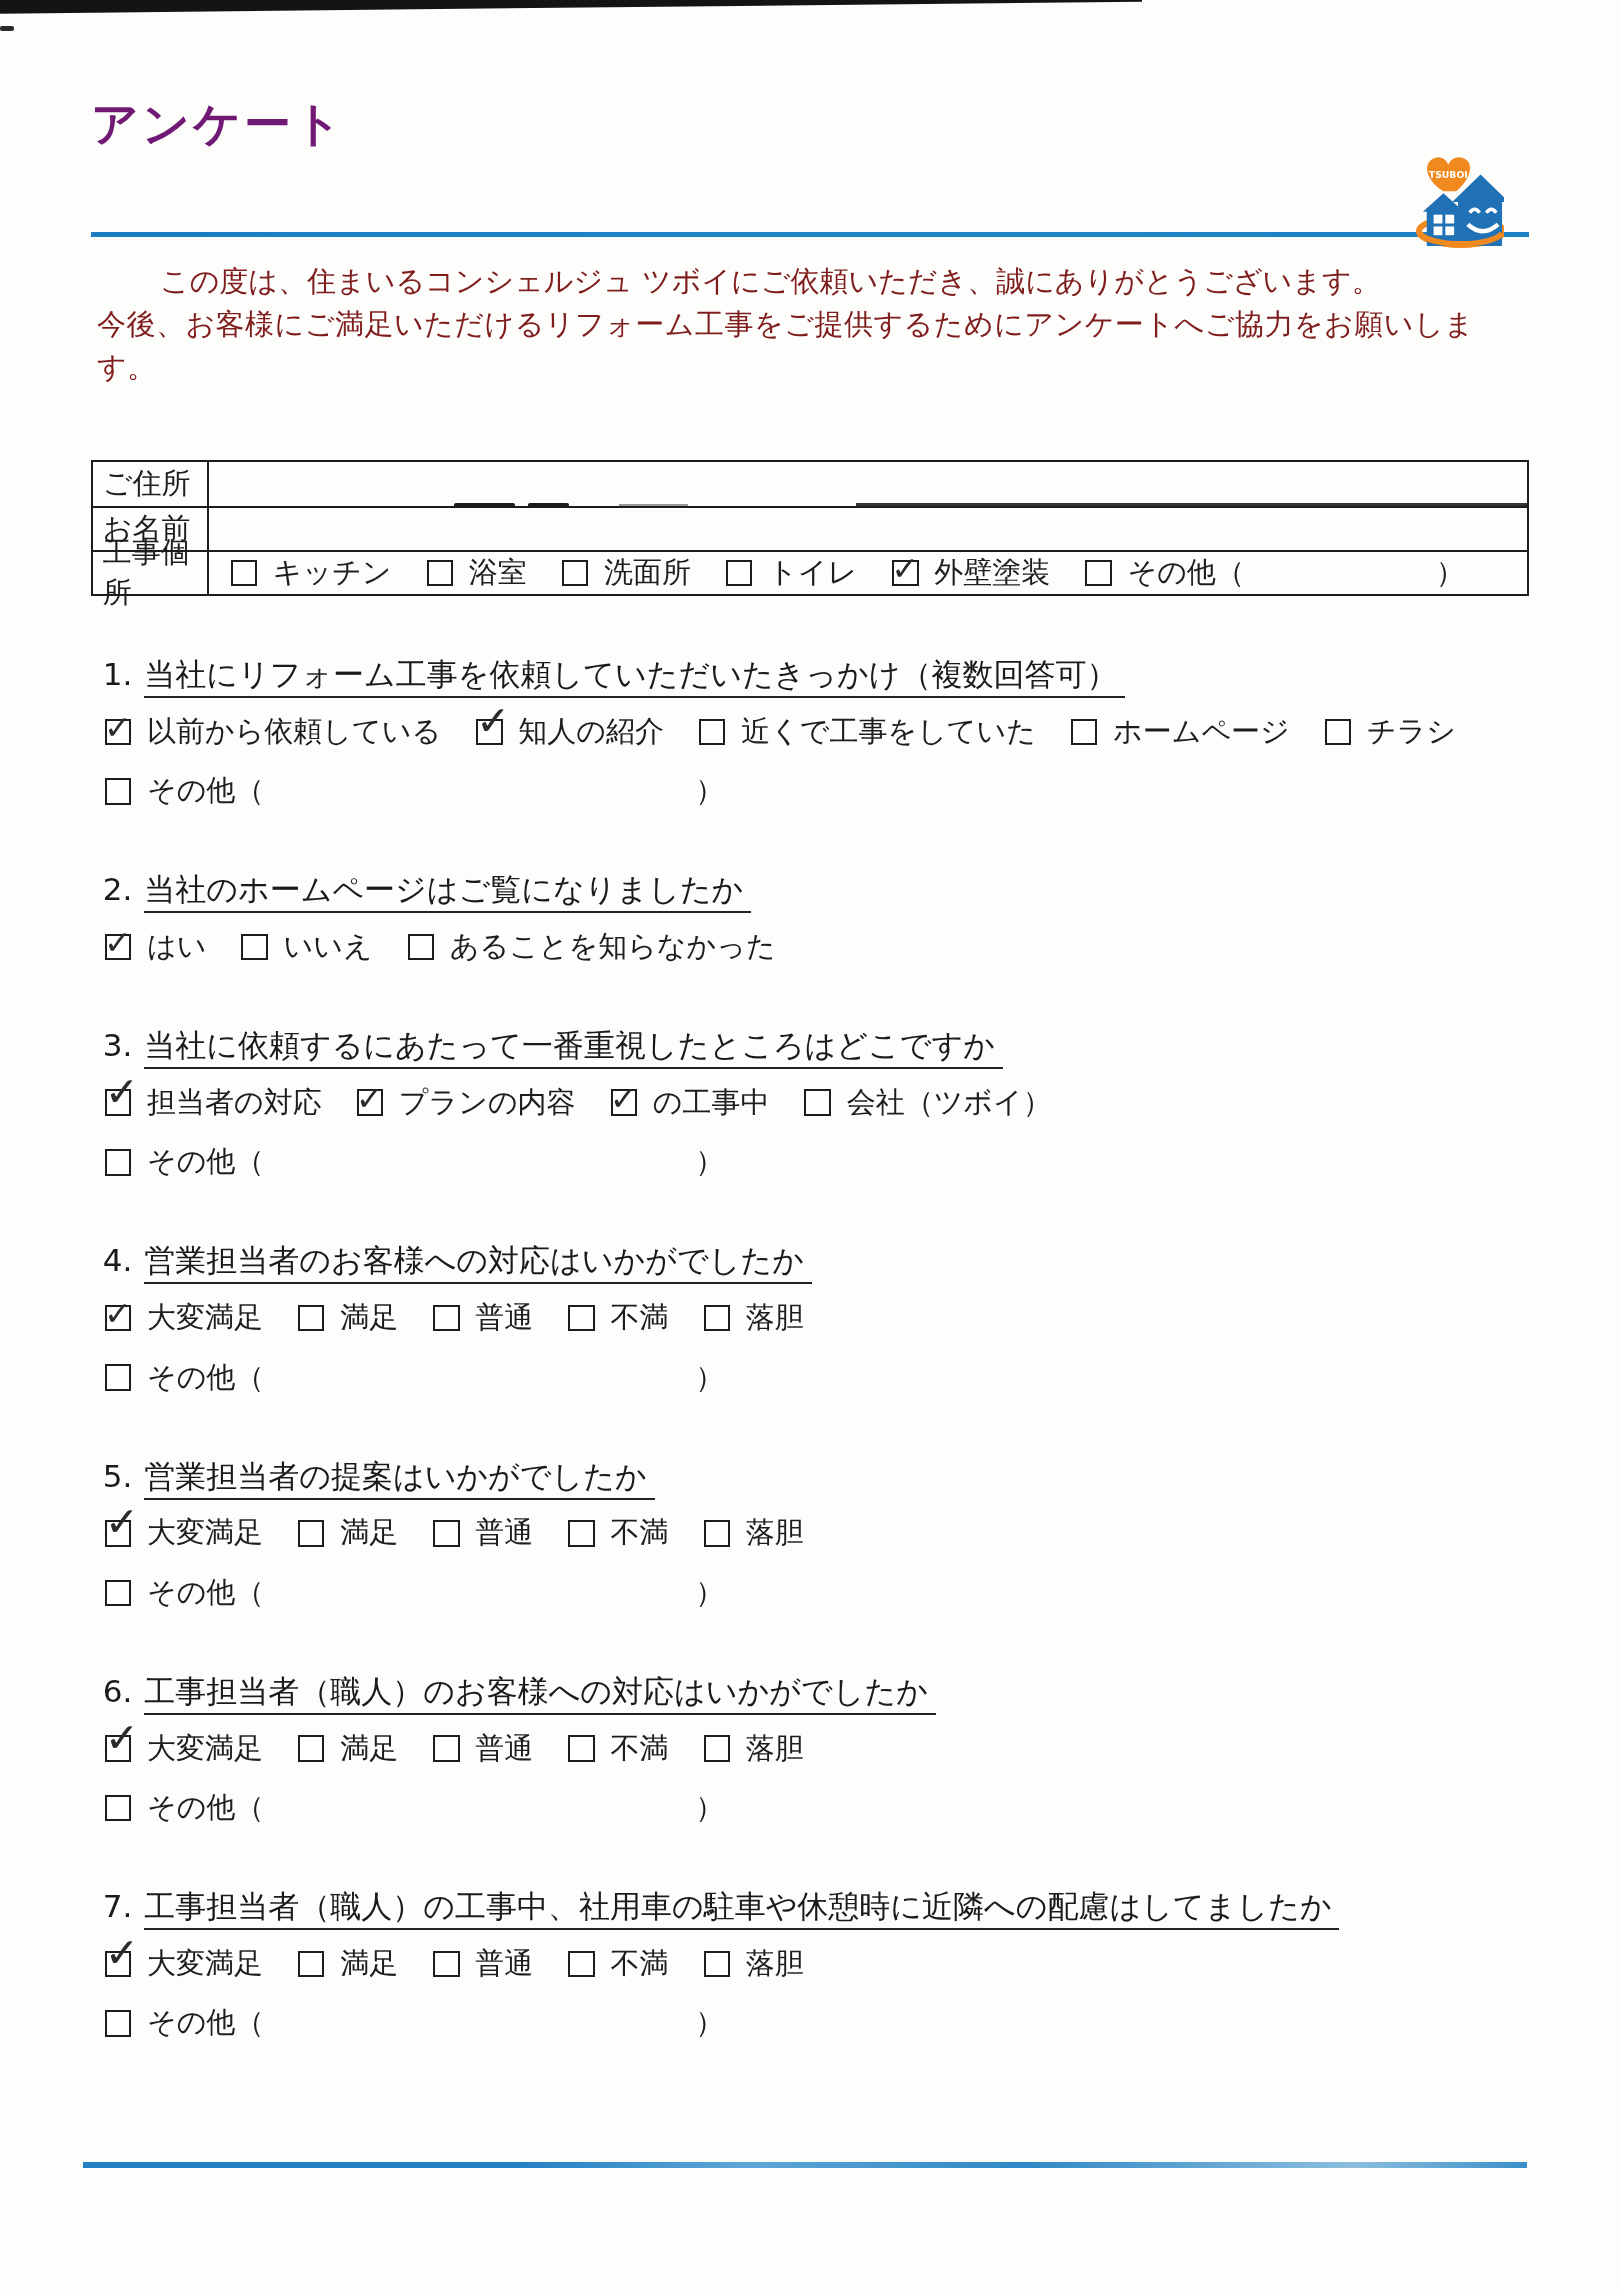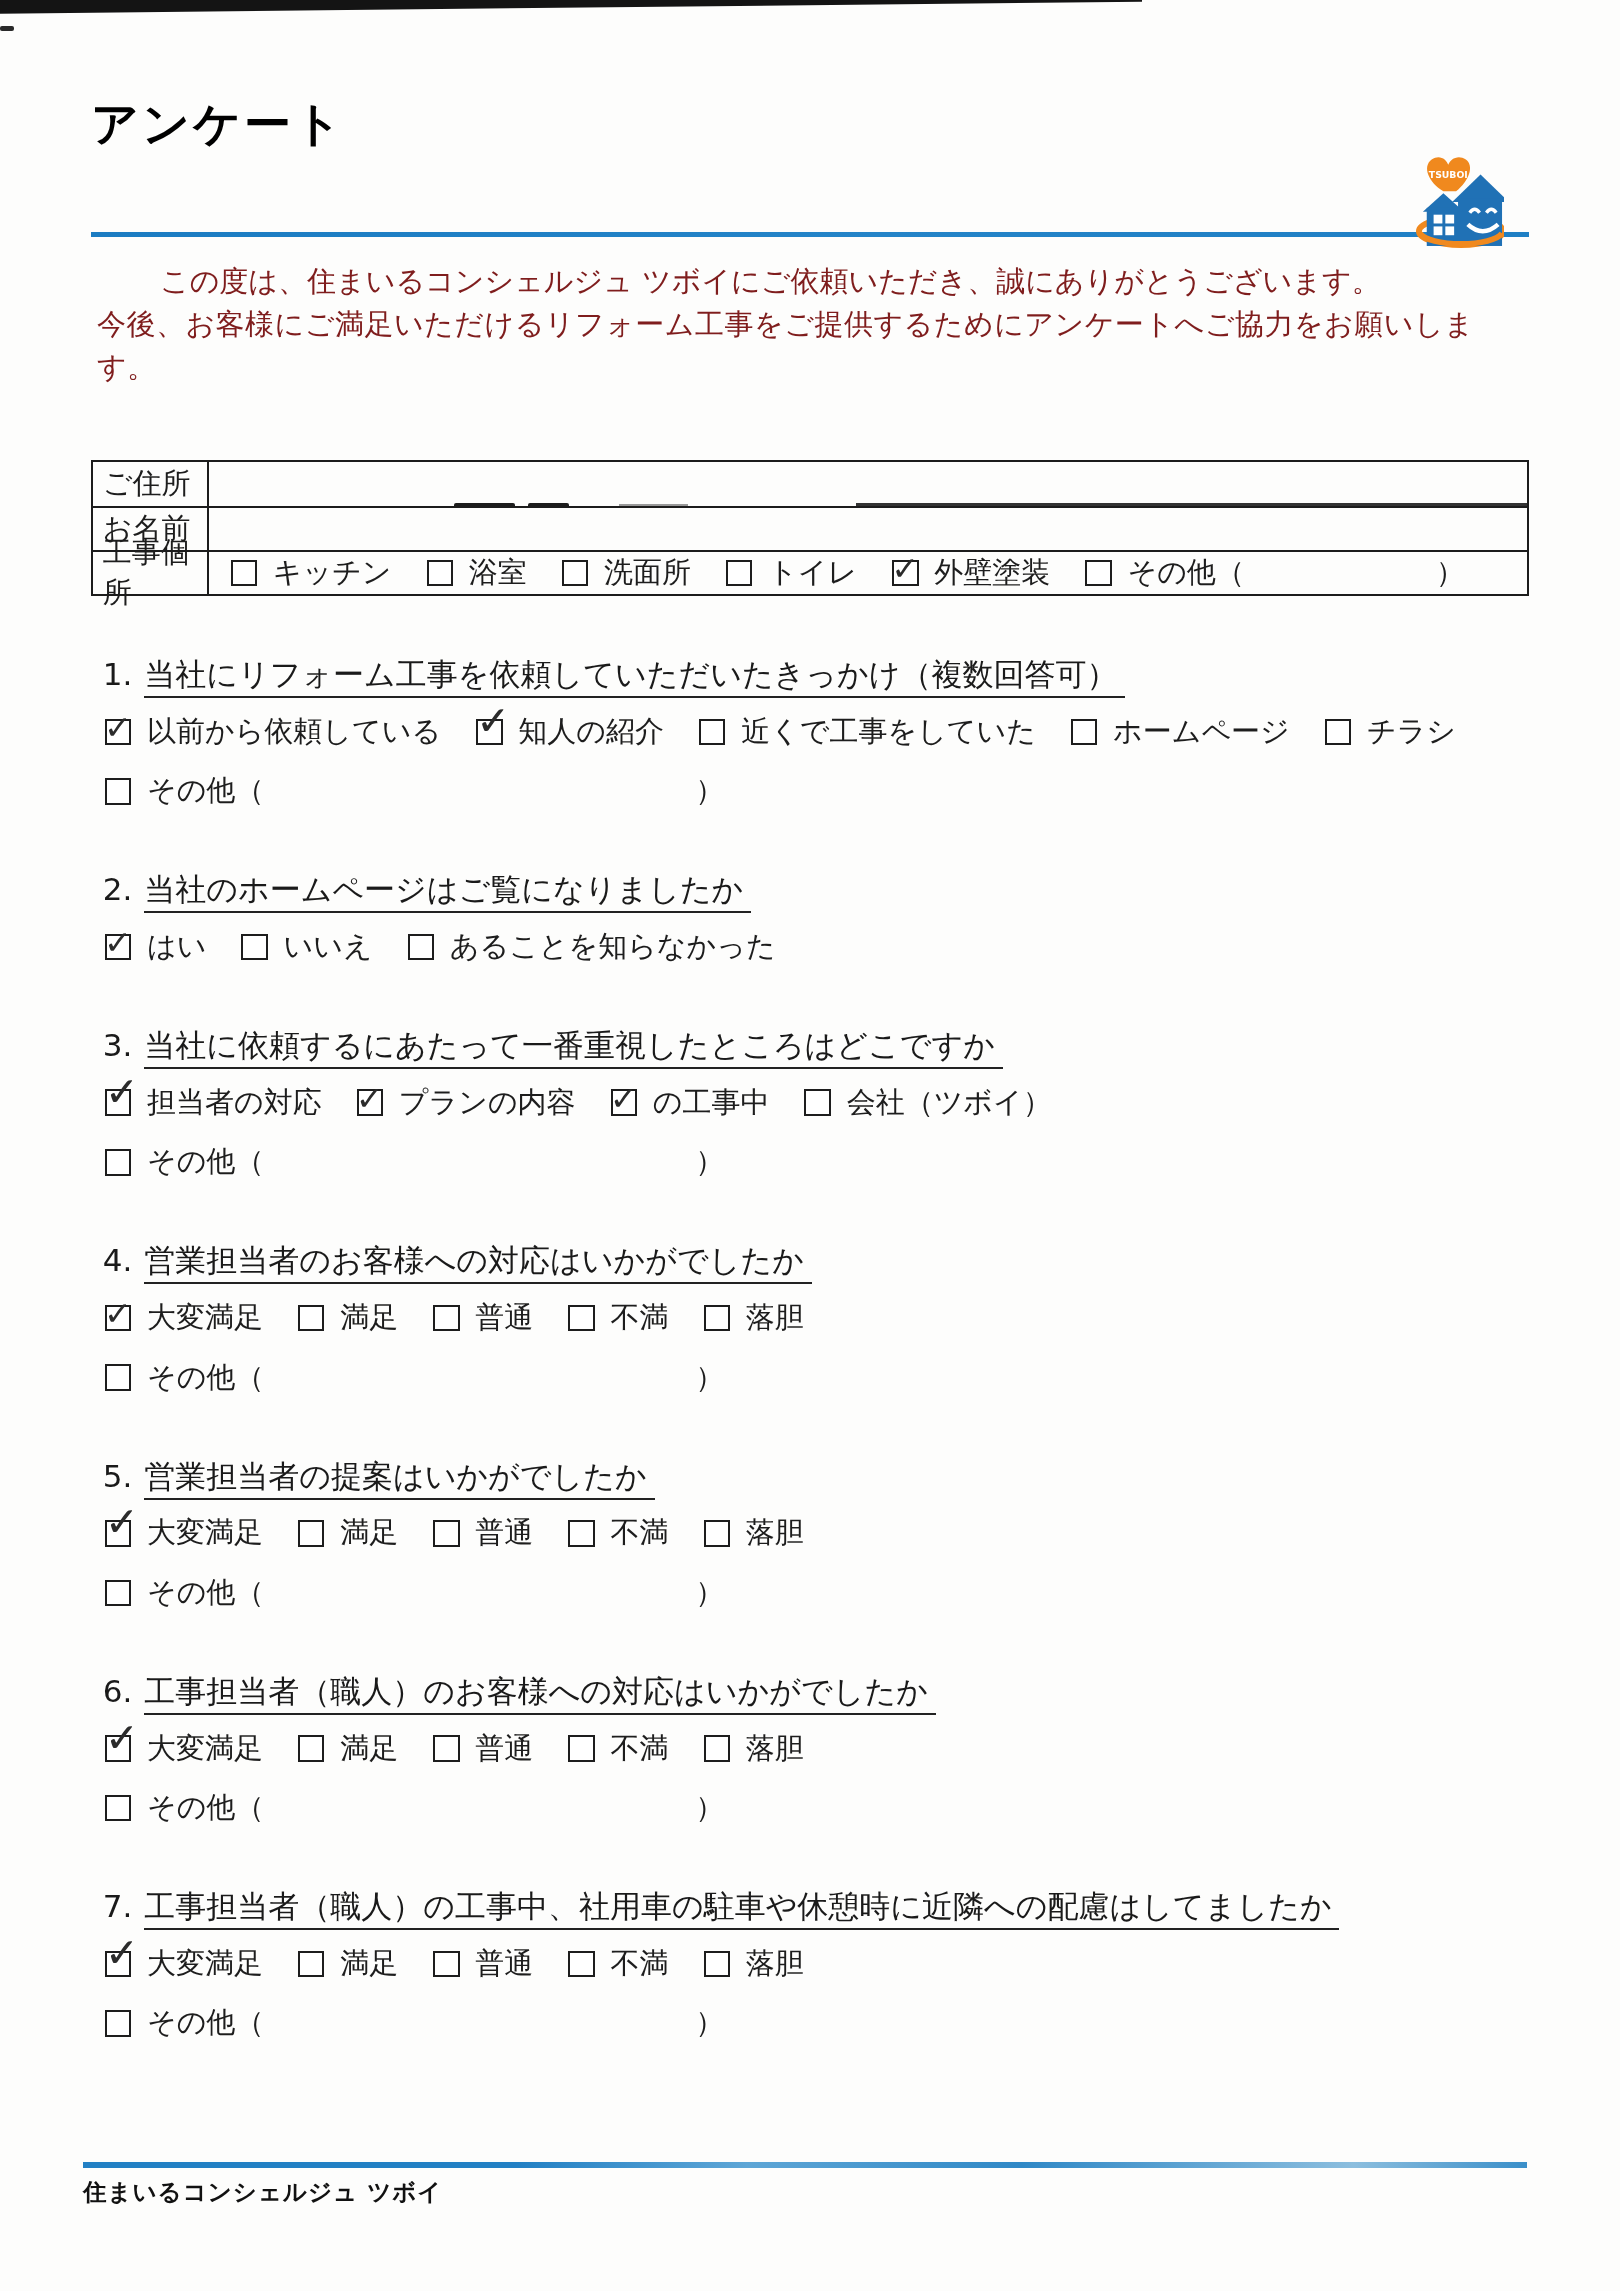--- a/index.html
+++ b/index.html
@@ -11,21 +11,21 @@
   
   .scan-wedge { position:absolute; top:0; left:0; width:1142px; height:13.7px;
     background:#141414; clip-path:polygon(0 0,100% 0,100% 12%,0 100%); }
   .scan-blob { position:absolute; top:25.5px; left:0; width:13.7px; height:5.9px; background:#2a2a2a; border-radius:2px; }
 
   .content { padding:0 91px; }
 
   .logo { position:absolute; top:150px; right:116px; width:88px; height:102px; }
 
   .page-title { margin-top:98px; font-size:47px; line-height:1.1; font-weight:bold;
-    letter-spacing:2.9px; color:#000000; }
+    letter-spacing:2.9px; color:#701a75; }
   .rule-blue { margin-top:82px; height:4.9px; background:linear-gradient(90deg,#1b7cc2 0%,#2484c8 55%,#1f7fc4 100%); }
 
   .intro { margin-top:23.5px; font-size:29px; line-height:43px; color:#7f1d1d; }
   .intro .l1 { padding-left:69px; }
   .intro .l2 { padding-left:5.9px; letter-spacing:0.5px; }
 
   
   .info-table { margin-top:71px; border:2.9px solid #1c1c1c; }
   .it-row { display:flex; align-items:stretch; border-top:2.9px solid #1c1c1c; height:44px; position:relative; }
   .it-row:first-child { border-top:none; }
@@ -408,17 +408,16 @@
             <span class="lbl">その他（</span>
             <span class="gap" style="width: 431px;"></span>
             <span class="lbl">）</span>
           </span>
         </div>
     </div>
   </div>
 
   <div class="footer">
     <div class="footer-rule"></div>
-    <div class="footer-text">住まいるコンシェルジュ ツボイ</div>
   </div>
 
 </div>
 
 
 </body></html>

